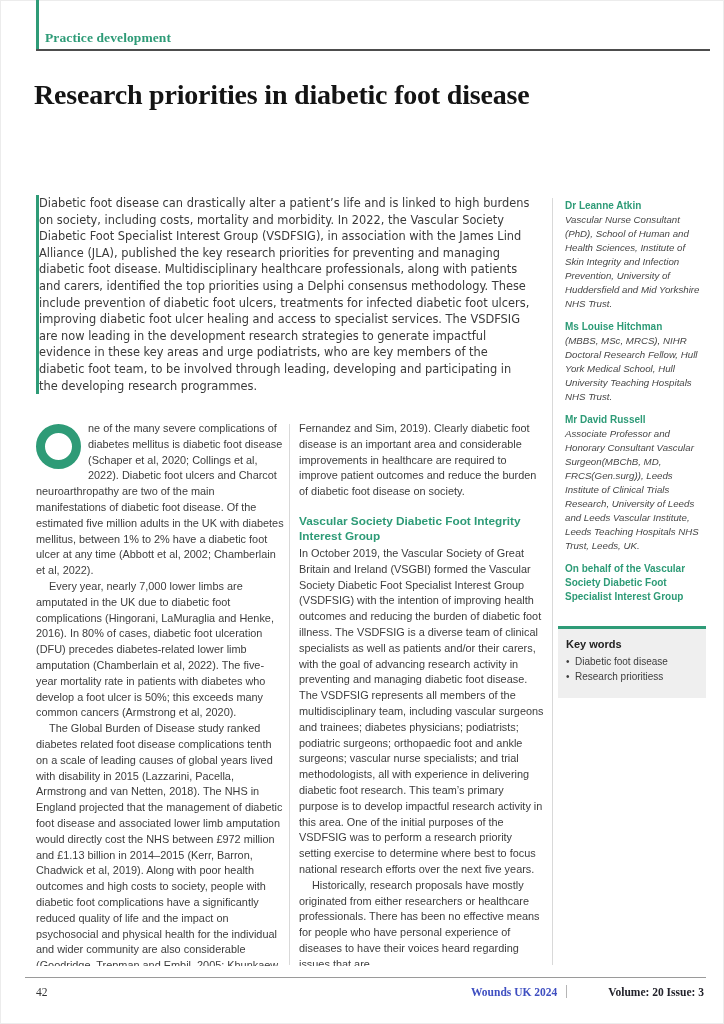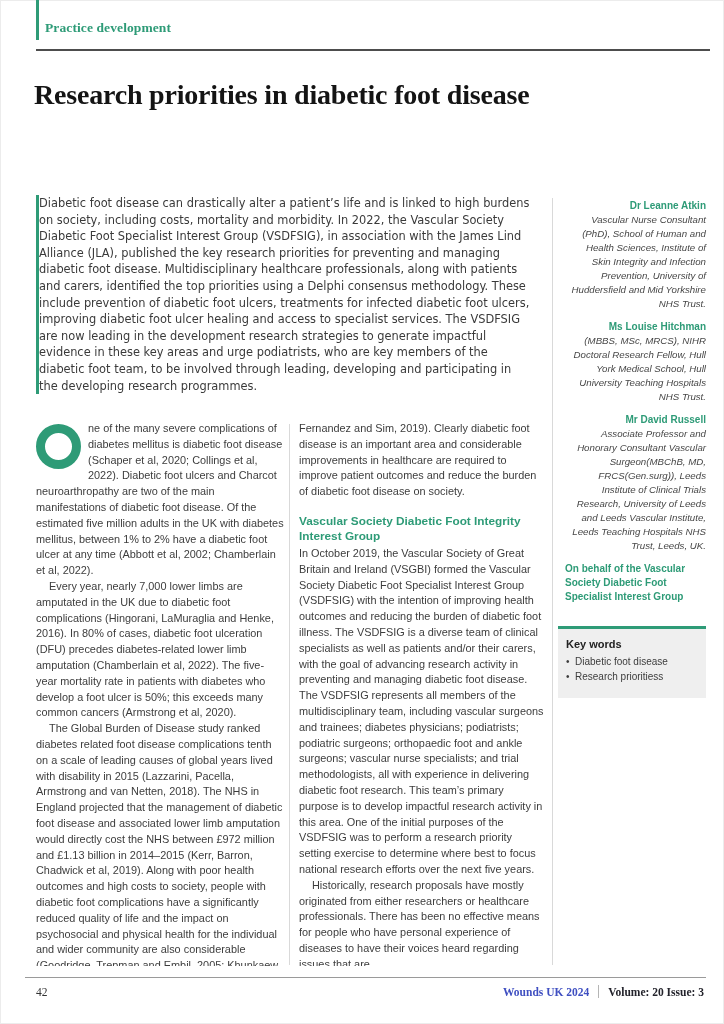--- a/index.html
+++ b/index.html
@@ -4,21 +4,21 @@
 <style>
   html,body{margin:0;padding:0;background:#ffffff;}
   .page{
     position:relative;width:724px;height:1024px;background:#fff;
     font-family:"Liberation Sans",sans-serif;overflow:hidden;
     box-shadow:inset 0 0 0 1px #ececec;
   }
   
   .kicker-wrap{
     position:absolute;left:36px;top:0;border-left:3px solid #2E9B77;
-    padding:18px 0 4px 6px;
+    padding:28px 0 4px 6px;
   }
   .kicker{
     font-family:"Liberation Serif",serif;font-weight:bold;
     font-size:13.5px;color:#2E9B77;letter-spacing:.1px;
   }
   .rule-top{
     position:absolute;left:36px;right:14px;top:49px;height:2px;background:#4d4d4d;
   }
   
   .title{
@@ -30,21 +30,21 @@
   .abstract{
     position:absolute;left:36px;top:195px;width:494px;
     border-left:3px solid #2E9B77;
     font-family:"DejaVu Sans",sans-serif;
     font-size:11.4px;line-height:16.6px;color:#3a3a3a;
   }
   
   .divider-sidebar{position:absolute;left:552px;top:198px;width:1px;height:767px;background:#d9d9d9;}
   .divider-cols{position:absolute;left:289px;top:424px;width:1px;height:541px;background:#d9d9d9;}
   .sidebar{position:absolute;left:558px;top:199px;width:148px;}
-  .author{padding-left:7px;margin-bottom:9px;text-align:right;}
+  .author{padding-left:7px;margin-bottom:9px;}
   .author-name{font-size:10px;font-weight:bold;color:#2E9B77;line-height:14px;}
   .author-bio{font-size:9.7px;font-style:italic;color:#474747;line-height:14px;}
   .on-behalf{padding-left:7px;font-size:10px;font-weight:bold;color:#2E9B77;line-height:14px;}
   .keywords{
     margin-top:22px;background:#efefef;border-top:3px solid #2E9B77;
     padding:9px 8px 14px 8px;
   }
   .keywords-title{font-size:11px;font-weight:bold;color:#222;margin:0 0 4px 0;}
   .keywords ul{list-style:none;margin:0;padding:0;}
   .keywords li{font-size:10px;color:#3d3d3d;line-height:15px;padding-left:9px;position:relative;}
@@ -72,21 +72,21 @@
   .footer-page{
     position:absolute;left:36px;top:986px;
     font-family:"Liberation Serif",serif;font-size:11.5px;color:#333;
   }
   .footer-right{
     position:absolute;right:20px;top:985px;display:flex;align-items:center;gap:9px;
     font-family:"Liberation Serif",serif;font-size:11.5px;font-weight:bold;
   }
   .footer-journal{color:#3F4FC1;}
   .footer-sep{width:1px;height:13px;background:#b5b5b5;}
-  .footer-issue{color:#23232b;}
+  .footer-issue{color:#23232b;margin-left:32px;}
 </style>
 </head>
 <body>
 
 <div class="page">
 
   <div class="kicker-wrap">
     <span class="kicker">Practice development</span>
   </div>
   <div class="rule-top"></div>

